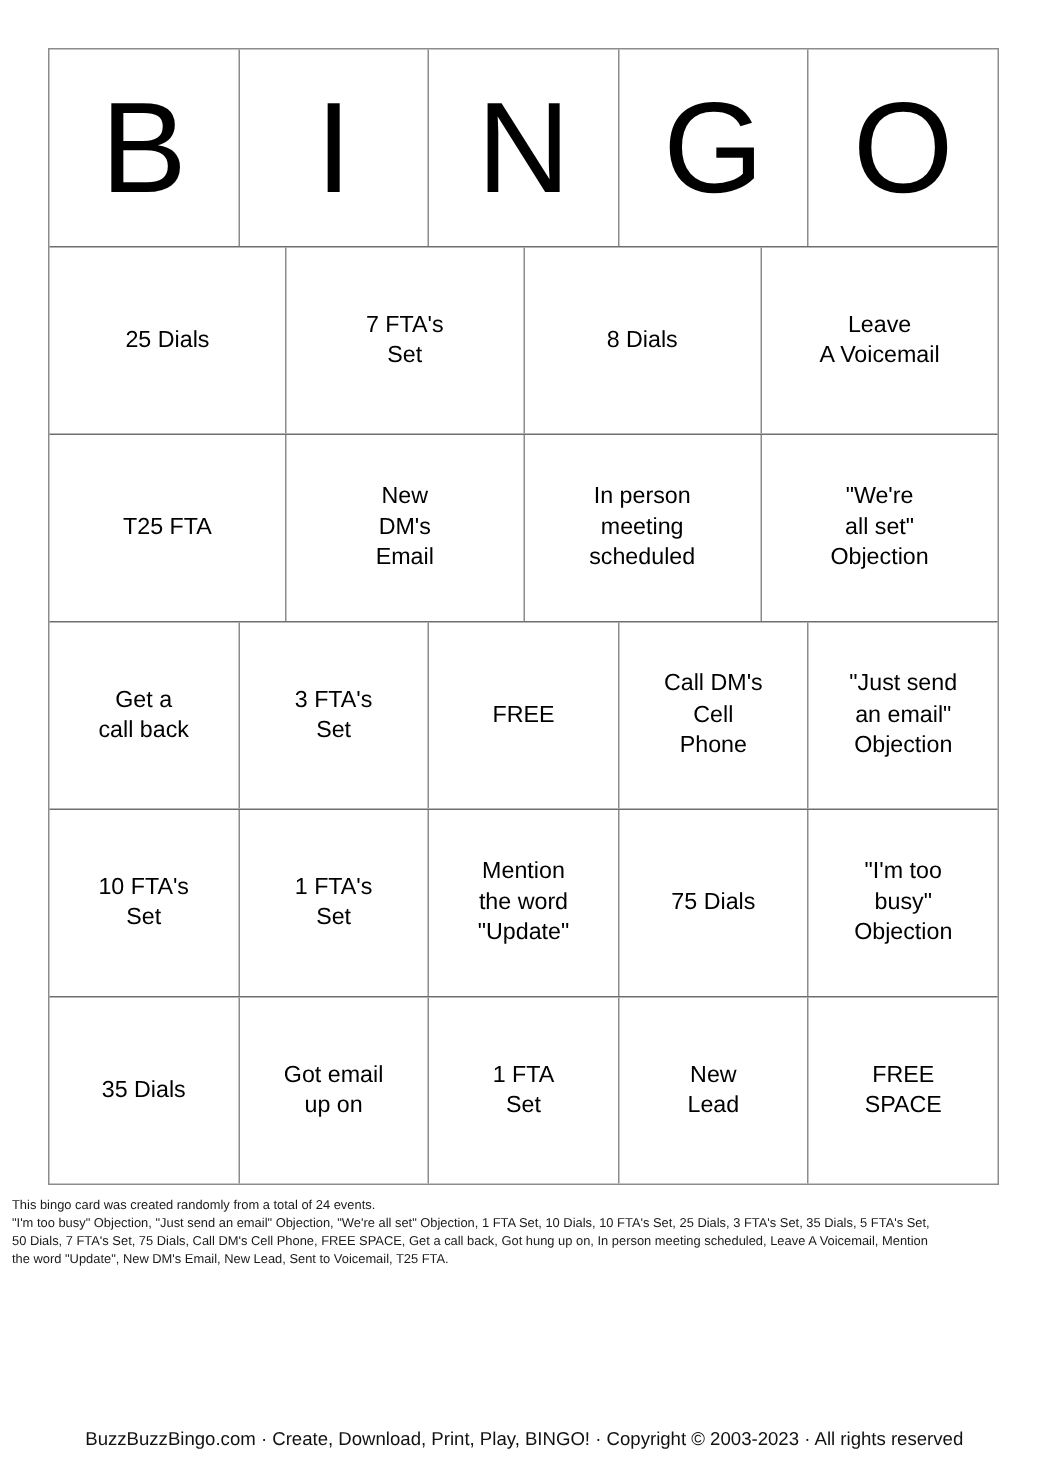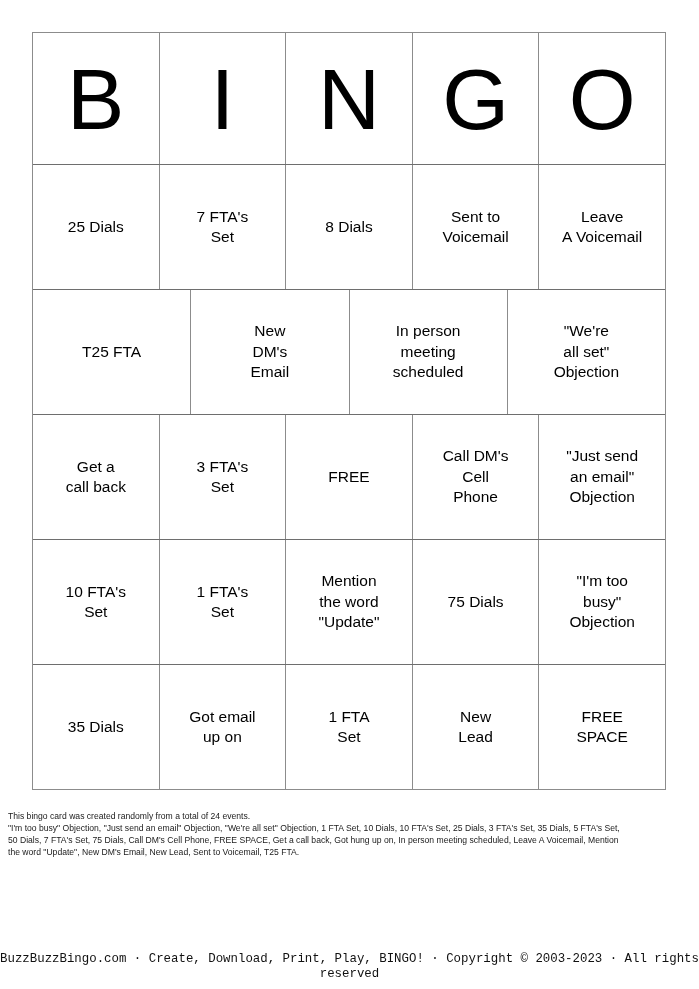--- a/index.html
+++ b/index.html
@@ -89,35 +89,33 @@
   
   .footnote {
     position: absolute;
     left: 8px;
     top: 797px;
     width: 684px;
     font-size: 8.6px;
     line-height: 1.40;
     color: #1a1a1a;
     text-align: left;
-    margin-top: 13px;
   }
   .footnote .fn-line { display: block; }
 
   
   .footer {
     position: absolute;
     left: 0;
     top: 952px;
     width: 699px;
     text-align: center;
     font-size: 12.4px;
     line-height: 1.2;
     color: #111111;
-    font-family: Liberation Mono, monospace;
   }
 </style>
 </head>
 <body>
 
 <div id="page">
 
   <div class="card">
 
     <div class="header-row">
@@ -128,22 +126,20 @@
       <div class="header-cell">O</div>
     </div>
 
     <div class="grid-body">
 
       <div class="grid-row">
         <div class="cell">25 Dials</div>
         <div class="cell">7 FTA's
 Set</div>
         <div class="cell">8 Dials</div>
-        <div class="cell">Sent to
-Voicemail</div>
         <div class="cell">Leave
 A Voicemail</div>
       </div>
 
       <div class="grid-row">
         <div class="cell">T25 FTA</div>
         <div class="cell">New
 DM's
 Email</div>
         <div class="cell">In person

